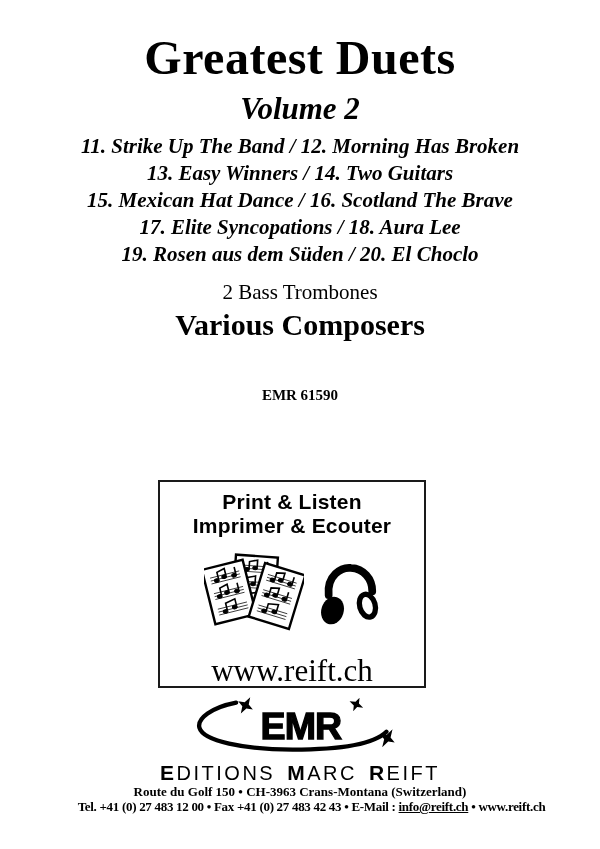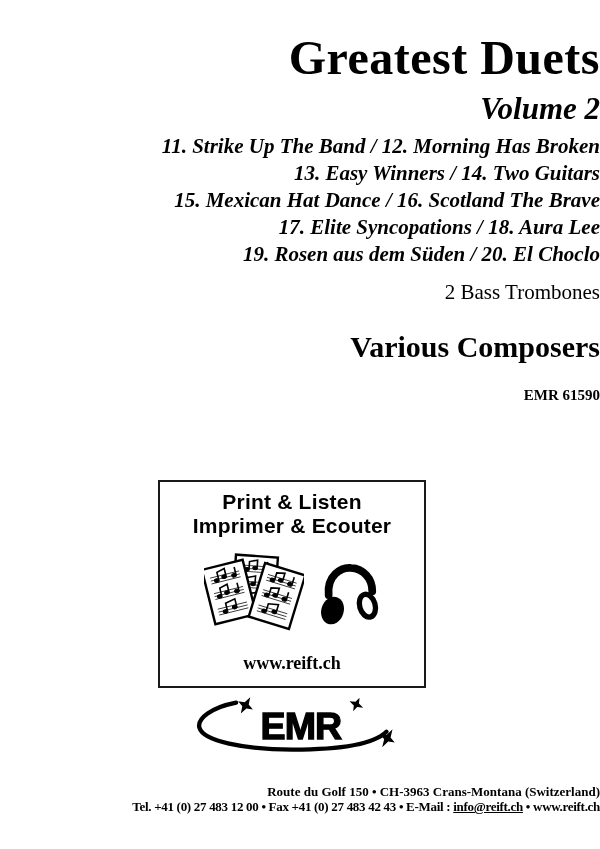--- a/index.html
+++ b/index.html
@@ -1,38 +1,38 @@
 <!DOCTYPE html>
 <html><head>
 <meta charset="utf-8">
 <style>
   html,body{margin:0;padding:0;background:#ffffff;}
   .page{
     position:relative;width:600px;height:849px;background:#fff;color:#000;
     font-family:"Liberation Serif",serif;overflow:hidden;
   }
-  .abs{position:absolute;left:0;right:0;text-align:right;}
+  .abs{position:absolute;left:0;right:0;text-align:center;}
   .title{top:33px;font-size:48px;font-weight:bold;line-height:1.05;letter-spacing:0.5px;}
   .subtitle{top:91px;font-size:31px;font-weight:bold;font-style:italic;}
   .tracks{top:133px;font-size:21px;font-weight:bold;font-style:italic;line-height:27px;}
   .instrumentation{top:280px;font-size:21px;}
-  .composer{top:330px;font-size:30px;font-weight:bold;}
+  .composer{top:308px;font-size:30px;font-weight:bold;}
   .catalog{top:387px;font-size:15px;font-weight:bold;}
   .promo-box{
     position:absolute;left:158px;top:480px;width:268px;height:208px;
     border:2px solid #1a1a1a;background:#fff;box-sizing:border-box;
     display:flex;flex-direction:column;align-items:center;gap:12px;
   }
   .promo-lines{
     margin-top:8px;text-align:center;
     font-family:"Liberation Sans",sans-serif;font-weight:bold;
     font-size:21px;line-height:24px;letter-spacing:0.2px;
   }
   .promo-icons{display:flex;align-items:center;gap:14px;margin-top:2px;height:88px;}
-  .website{font-size:18px;font-weight:bold;margin-top:1px;}
+  .website{font-size:31px;font-weight:normal;margin-top:1px;}
   .logo-wrap{position:absolute;left:50%;top:696px;transform:translateX(-50%);width:235px;height:62px;}
   .editions{
     top:761px;font-family:"Liberation Sans",sans-serif;font-size:20px;
     letter-spacing:2.5px;white-space:nowrap;
   }
   .editions .word{margin:0 6px;font-weight:normal;}
   .editions b{font-weight:bold;font-size:21px;}
   .address{top:784px;font-size:13px;font-weight:bold;}
   .contact{top:799px;font-size:13px;font-weight:bold;letter-spacing:-0.3px;padding-left:23px;}
   .contact .email{text-decoration:underline;}
@@ -105,20 +105,23 @@
   <div class="logo-wrap">
     <svg width="235" height="62" viewBox="0 0 240 66">
       <path d="M52 7 C26 12 10 24 13 34 C17 48 60 57 112 57 C163 57 199 51 212 38" fill="none" stroke="#000" stroke-width="4.6" stroke-linecap="round"></path>
       <text x="121" y="46" text-anchor="middle" font-family="'Liberation Sans',sans-serif" font-size="40" font-weight="bold" letter-spacing="-1" fill="#000" stroke="#000" stroke-width="1.4">EMR</text>
       <polygon points="62,0 64.5,7.5 71,10 64.5,12.5 62,20 59.5,12.5 53,10 59.5,7.5" transform="rotate(30 62 10)" fill="#000"></polygon>
       <polygon points="180,1 182,6.8 188,9 182,11.2 180,17 178,11.2 172,9 178,6.8" transform="rotate(25 180 9)" fill="#000"></polygon>
       <polygon points="213,34 215.5,42.5 222,45 215.5,47.5 213,56 210.5,47.5 204,45 210.5,42.5" transform="rotate(30 213 45)" fill="#000"></polygon>
     </svg>
   </div>
 
+  <div class="abs editions">
+    <span class="word"><b>E</b><span>DITIONS</span></span><span class="word"><b>M</b><span>ARC</span></span><span class="word"><b>R</b><span>EIFT</span></span>
+  </div>
 
   <div class="abs address">Route du Golf 150 • CH-3963 Crans-Montana (Switzerland)</div>
 
   <div class="abs contact">
     <span>Tel. +41 (0) 27 483 12 00 • Fax +41 (0) 27 483 42 43 • E-Mail : </span><span class="email">info@reift.ch</span><span> • www.reift.ch</span>
   </div>
 
 </div>
 
 </body></html>

